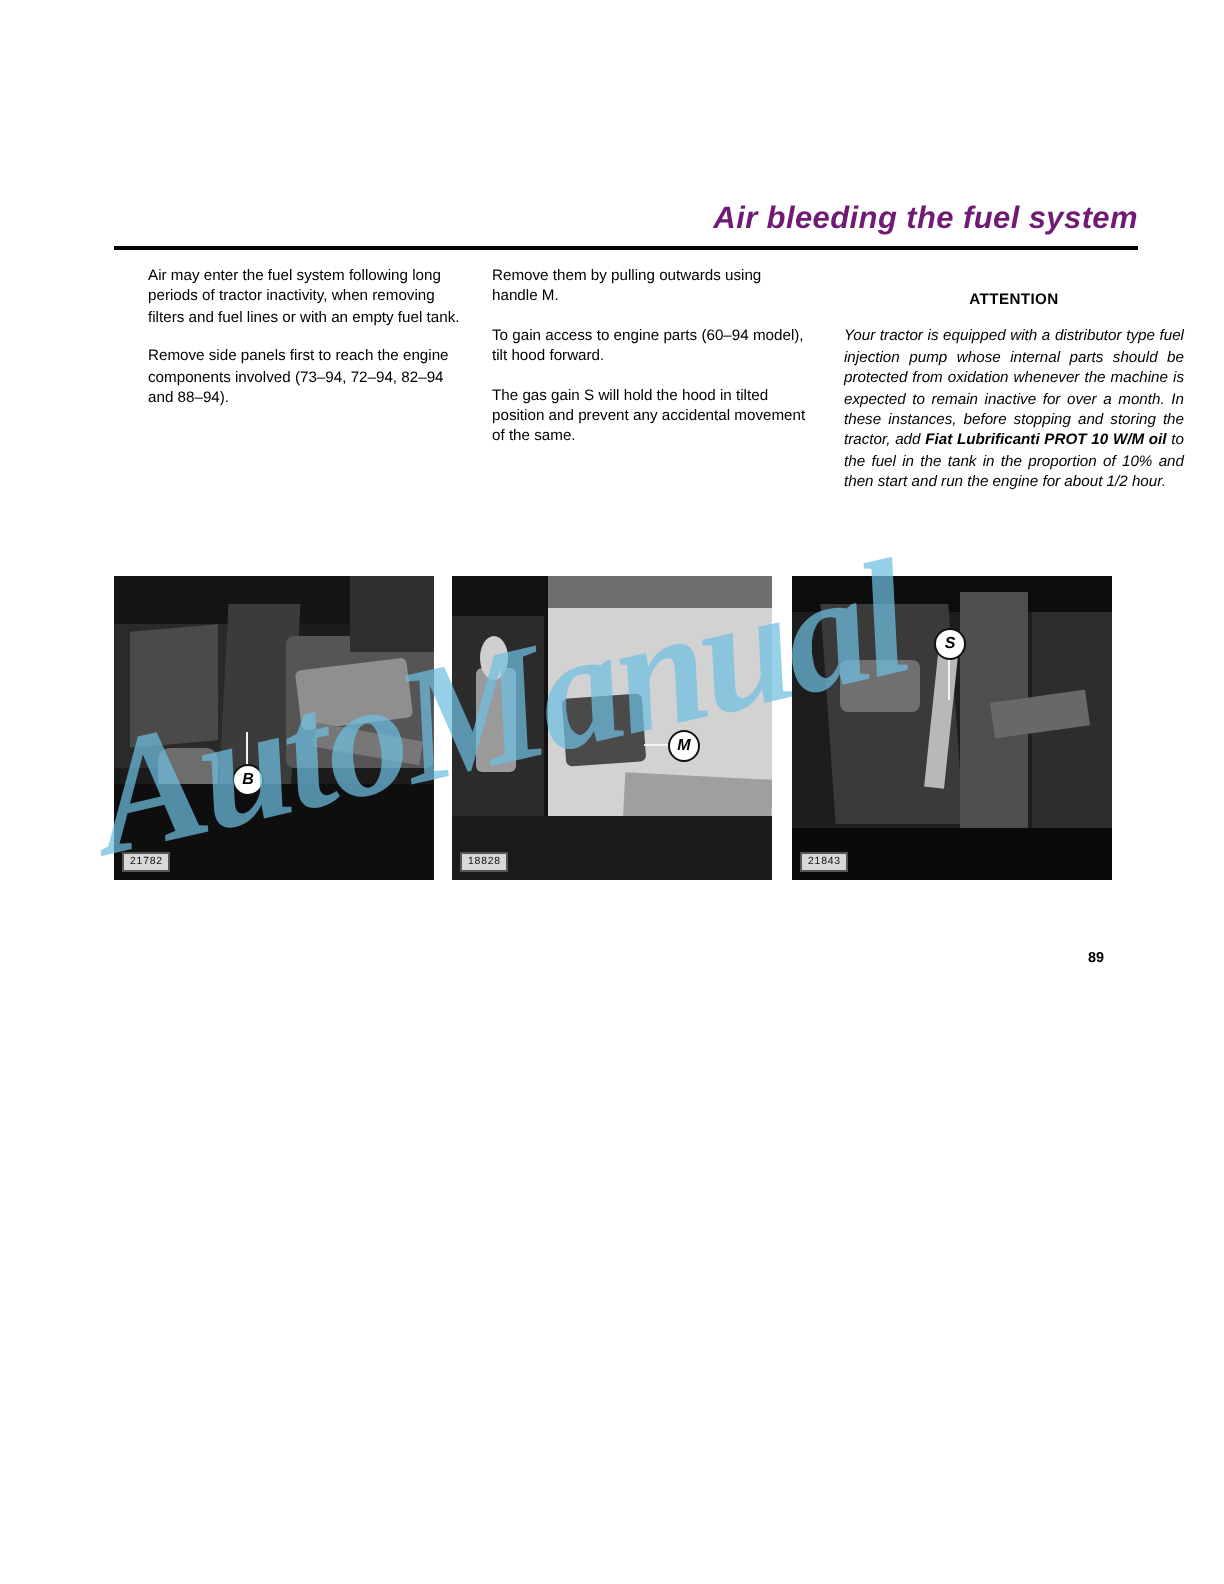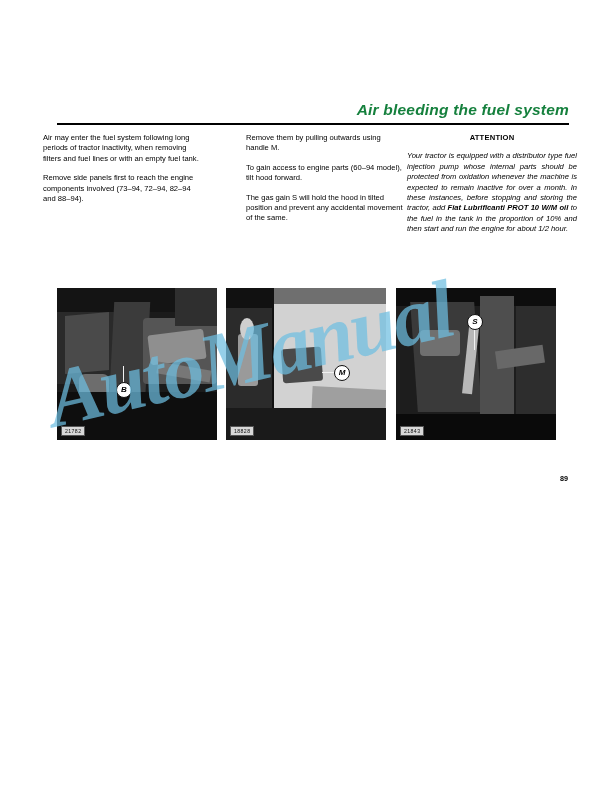--- a/index.html
+++ b/index.html
@@ -60,38 +60,38 @@
   }
   #chapter-title {
     position: absolute;
     right: 43px;
     top: 101px;
     font-family: "Liberation Sans", sans-serif;
     font-weight: bold;
     font-style: italic;
     font-size: 15.5px;
     letter-spacing: 0.2px;
-    color: #15803d;
+    color: #701a75;
     z-index: 6;
   }
 
   
   .col {
     position: absolute;
     top: 133px;
     font-size: 7.6px;
     line-height: 10.4px;
     color: #000;
   }
   .col p { margin: 0 0 9px 0; }
   .col p:last-child { margin-bottom: 0; }
 
-  #col1 { left: 43px;  width: 158px; }
+  #col1 { left: 74px;  width: 158px; }
   #col2 { left: 246px; width: 158px; }
-  #col3 { left: 407px; width: 170px; font-style: italic; text-align: justify; }
+  #col3 { left: 422px; width: 170px; font-style: italic; text-align: justify; margin-top: 12px; }
 
   #col3 .attn {
     font-style: normal;
     font-weight: bold;
     text-align: center;
     display: block;
     margin-bottom: 8px;
     letter-spacing: 0.2px;
   }
   .bi { font-weight: bold; font-style: italic; }
@@ -175,21 +175,21 @@
   #photo3 .s4 { position:absolute; left:84px;top:8px;  width:34px;  height:122px; background:#4e4e4e; }
   #photo3 .s5 { position:absolute; left:120px;top:18px;width:40px;  height:108px; background:#2d2d2d; }
   #photo3 .s6 { position:absolute; left:70px;top:30px; width:10px;  height:76px;  background:#b8b8b8; transform: rotate(6deg); }
   #photo3 .s7 { position:absolute; left:24px;top:42px; width:40px;  height:26px;  background:#707070; border-radius:4px; }
   #photo3 .s8 { position:absolute; left:0;   top:126px;width:160px; height:26px;  background:#0a0a0a; }
   #photo3 .s9 { position:absolute; left:100px;top:60px;width:48px;  height:18px;  background:#686868; transform: rotate(-8deg); }
 
   
   #page-number {
     position: absolute;
-    right: 44px;
+    right: 60px;
     top: 474px;
     font-size: 7.2px;
     font-weight: bold;
     z-index: 20;
   }
 </style>
 </head>
 <body>
 
 <div id="page">

